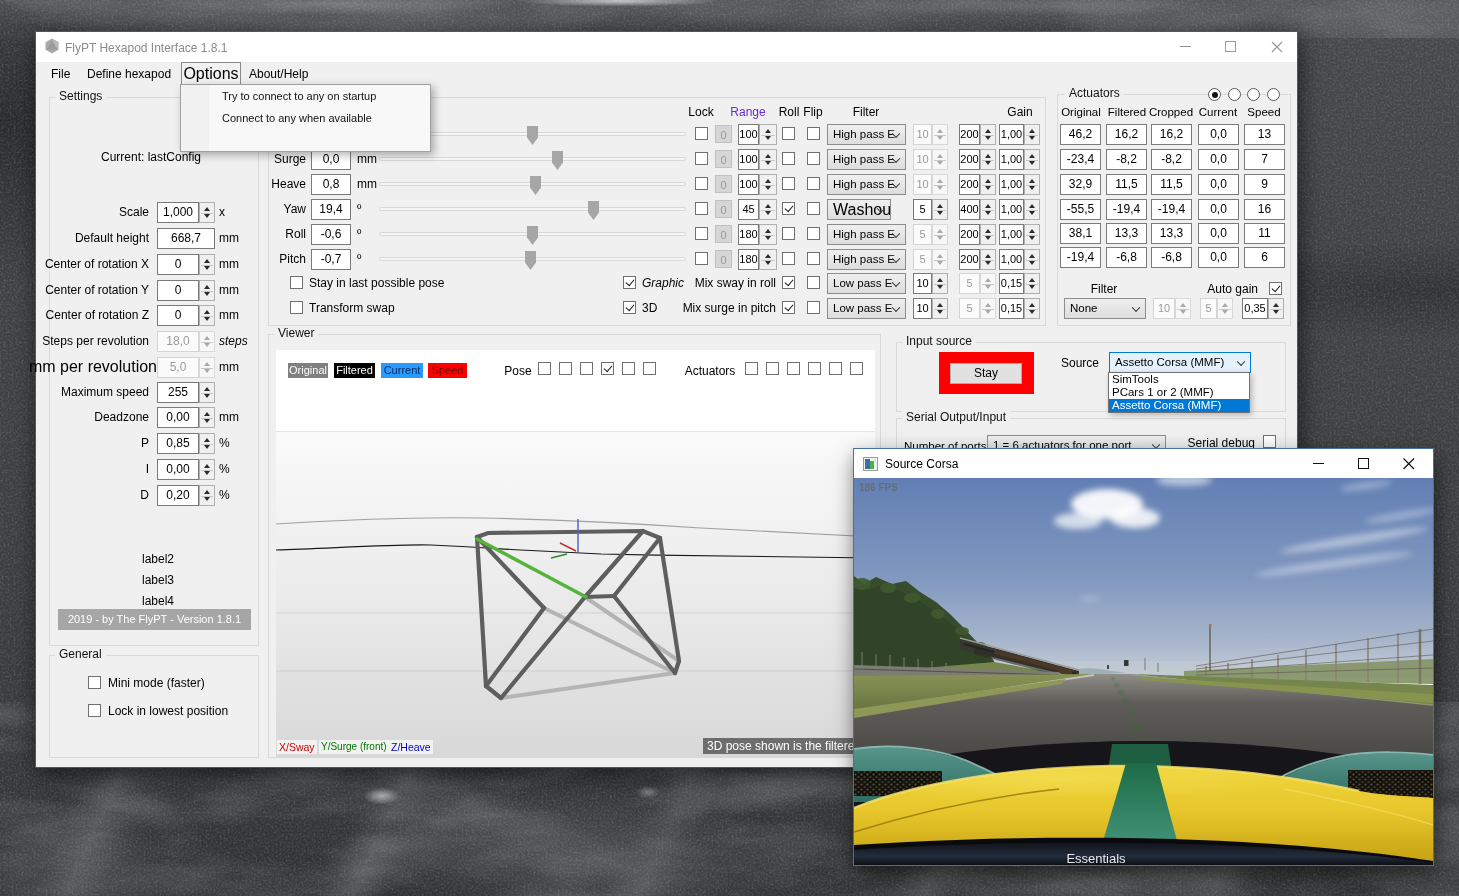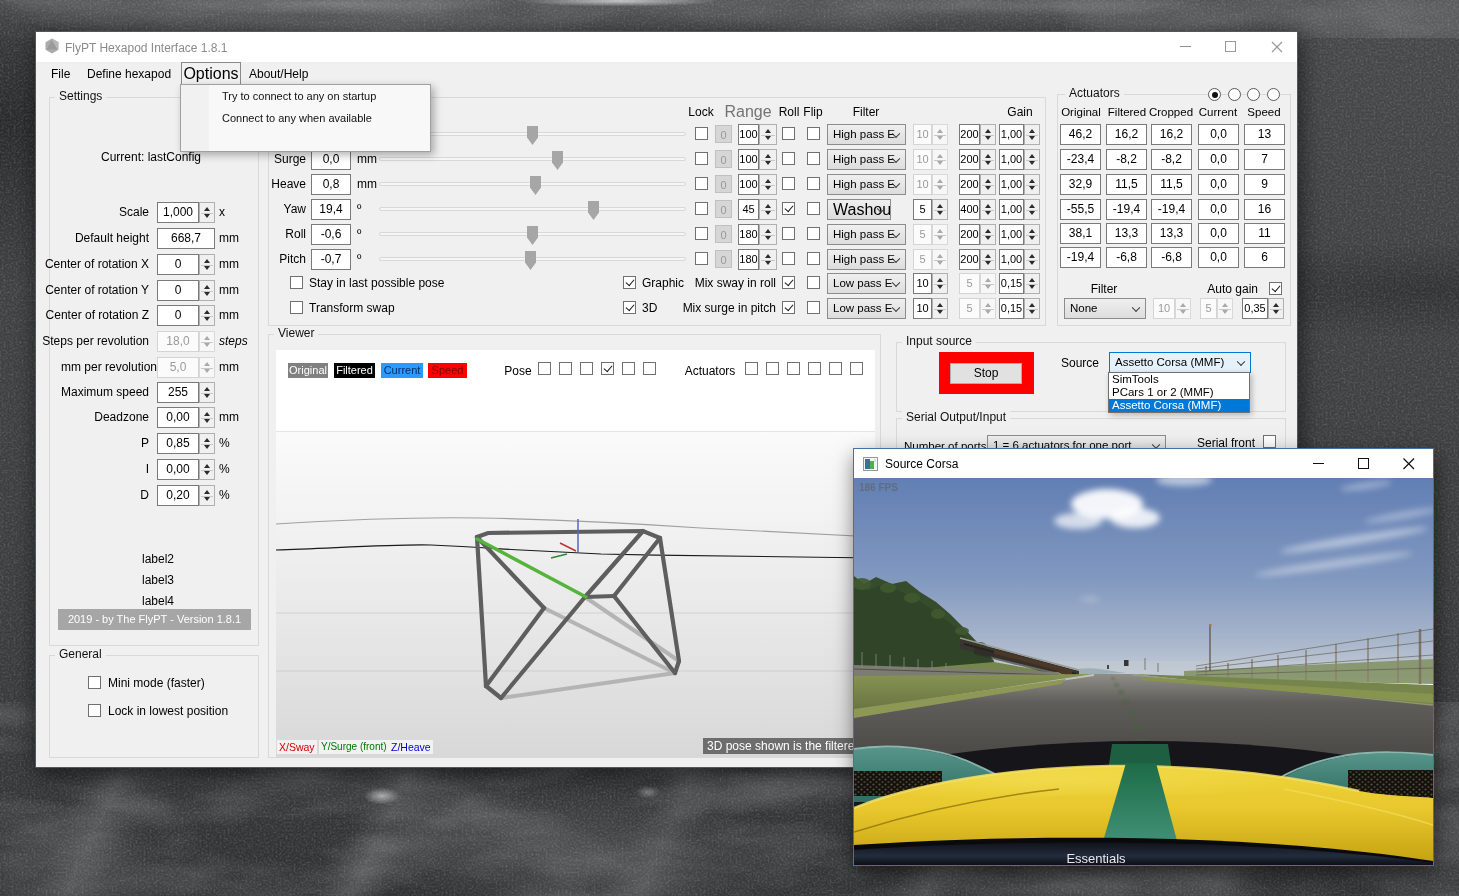--- a/index.html
+++ b/index.html
@@ -115,21 +115,21 @@
       <i class="da"></i>
     </div>
 <div class="lb" style="left:183px;top:276px;font-size:12px;color:#000;">mm</div>
 <div class="lb rt" style="right:1148px;top:302px;font-size:12px;color:#000">Steps per revolution</div>
 <div class="nbd" style="left:121px;top:299px;width:42px;height:21px;line-height:19px;font-size:12px">18,0</div>
 <div class="spd" style="left:163px;top:299px;width:16px;height:21px">
       <i class="uad"></i>
       <i class="dad"></i>
     </div>
 <div class="lb" style="left:183px;top:302px;font-size:12px;color:#000;font-style:italic;">steps</div>
-<div class="lb rt" style="right:1140px;top:328px;font-size:12px;color:#000">mm per revolution</div>
+<div class="lb rt" style="right:1140px;top:328px;font-size:16px;color:#000">mm per revolution</div>
 <div class="nbd" style="left:121px;top:325px;width:42px;height:21px;line-height:19px;font-size:12px">5,0</div>
 <div class="spd" style="left:163px;top:325px;width:16px;height:21px">
       <i class="uad"></i>
       <i class="dad"></i>
     </div>
 <div class="lb" style="left:183px;top:328px;font-size:12px;color:#000;">mm</div>
 <div class="lb rt" style="right:1148px;top:353px;font-size:12px;color:#000">Maximum speed</div>
 <div class="nb" style="left:121px;top:350px;width:42px;height:21px;line-height:19px;font-size:12px">255</div>
 <div class="sp" style="left:163px;top:350px;width:16px;height:21px">
       <i class="ua"></i>
@@ -170,21 +170,21 @@
 <div class="gb" style="left:13px;top:623px;width:210px;height:103px"></div>
 <div class="gbl" style="left:19px;top:615px">General</div>
 <div class="cb" style="left:52px;top:644px"></div>
 <div class="lb" style="left:72px;top:644px;font-size:12px;color:#000;">Mini mode (faster)</div>
 <div class="cb" style="left:52px;top:672px"></div>
 <div class="lb" style="left:72px;top:672px;font-size:12px;color:#000;">Lock in lowest position</div>
 <div class="gb" style="left:232px;top:65px;width:778px;height:229px"></div>
 <div class="gb" style="left:1021px;top:62px;width:234px;height:232px"></div>
 <div class="gbl" style="left:1029px;top:54px">Actuators</div>
 <div class="lb ct" style="left:565px;top:73px;width:200px;font-size:12px;color:#000">Lock</div>
-<div class="lb ct" style="left:612px;top:73px;width:200px;font-size:16px;color:#737373">Range</div>
+<div class="lb ct" style="left:612px;top:73px;width:200px;font-size:12px;color:#6d28d9">Range</div>
 <div class="lb ct" style="left:653px;top:73px;width:200px;font-size:12px;color:#000">Roll</div>
 <div class="lb ct" style="left:677px;top:73px;width:200px;font-size:12px;color:#000">Flip</div>
 <div class="lb ct" style="left:730px;top:73px;width:200px;font-size:12px;color:#000">Filter</div>
 <div class="lb ct" style="left:884px;top:73px;width:200px;font-size:12px;color:#000">Gain</div>
 <div class="lb rt" style="right:991px;top:95px;font-size:12px;color:#000">Sway</div>
 <div class="nb" style="left:275px;top:92px;width:40px;height:21px;line-height:19px;font-size:12px">0,0</div>
 <div class="lb" style="left:321px;top:95px;font-size:12px;color:#000;">mm</div>
 <div class="trk" style="left:343px;top:100px;width:307px"></div>
 <div class="th" style="left:491px;top:94px"></div>
 <div class="cb" style="left:659px;top:95px"></div>
@@ -356,21 +356,21 @@
 <div class="sp" style="left:944px;top:217px;width:16px;height:21px">
       <i class="ua"></i>
       <i class="da"></i>
     </div>
 <div class="nb" style="left:963px;top:217px;width:25px;height:21px;line-height:19px;font-size:11px">1,00</div>
 <div class="sp" style="left:988px;top:217px;width:16px;height:21px">
       <i class="ua"></i>
       <i class="da"></i>
     </div>
 <div class="cb ck" style="left:587px;top:244px"></div>
-<div class="lb" style="left:606px;top:244px;font-size:12px;color:#000;">Graphic</div>
+<div class="lb" style="left:606px;top:244px;font-size:12px;color:#000;font-style:italic;">Graphic</div>
 <div class="lb rt" style="right:521px;top:244px;font-size:12px;color:#000">Mix sway in roll</div>
 <div class="cb ck" style="left:746px;top:244px"></div>
 <div class="cb" style="left:771px;top:244px"></div>
 <div class="cmb" style="left:791px;top:241px;width:79px;height:21px;line-height:19px;font-size:11.5px">Low pass E<i class="chv"></i></div>
 <div class="nb" style="left:877px;top:241px;width:19px;height:21px;line-height:19px;font-size:11px">10</div>
 <div class="sp" style="left:896px;top:241px;width:16px;height:21px">
       <i class="ua"></i>
       <i class="da"></i>
     </div>
 <div class="nbd" style="left:923px;top:241px;width:21px;height:21px;line-height:19px;font-size:11px">5</div>
@@ -525,28 +525,28 @@
 <line x1="284" y1="112" x2="300" y2="120" stroke="#c03030" stroke-width="1.5"></line>
 <line x1="275" y1="127" x2="291" y2="123" stroke="#2d8a2d" stroke-width="1.5"></line>
 </svg>
 <div class="lb" style="left:241px;top:708px;height:14px;line-height:14px;background:#f2f2f2;padding:0 2px;color:#c00;font-size:10.5px">X/Sway</div>
 <div class="lb" style="left:283px;top:708px;height:14px;line-height:14px;background:#f2f2f2;padding:0 2px;color:#070;font-size:10px">Y/Surge (front)</div>
 <div class="lb" style="left:353px;top:708px;height:14px;line-height:14px;background:#f2f2f2;padding:0 2px;color:#00c;font-size:10.5px">Z/Heave</div>
 <div class="lb" style="left:667px;top:706px;height:16px;line-height:16px;background:#6d6d6d;padding:0 4px;color:#fff;font-size:12px">3D pose shown is the filtered po</div>
 <div class="gb" style="left:860px;top:310px;width:390px;height:70px"></div>
 <div class="gbl" style="left:866px;top:302px">Input source</div>
 <div style="position:absolute;left:903px;top:320px;width:95px;height:42px;background:#fd0000"></div>
-<div class="lb ct" style="left:914px;top:331px;width:72px;height:21px;line-height:19px;background:#e1e1e1;border:1px solid #adadad;font-size:12px">Stop</div>
+<div class="lb ct" style="left:914px;top:331px;width:72px;height:21px;line-height:19px;background:#e1e1e1;border:1px solid #adadad;font-size:12px">Stay</div>
 <div class="lb rt" style="right:198px;top:324px;font-size:12px;color:#000">Source</div>
 <div class="cmb" style="left:1073px;top:320px;width:142px;height:21px;line-height:19px;font-size:12px;border:1px solid #0078d7;background:#e5f1fb;font-size:11.5px!important">Assetto Corsa (MMF)<i class="chv"></i></div>
 <div class="gb" style="left:860px;top:386px;width:390px;height:42px"></div>
 <div class="gbl" style="left:866px;top:378px">Serial Output/Input</div>
 <div class="lb" style="left:868px;top:407px;font-size:11.5px;color:#000;">Number of ports</div>
 <div class="cmb" style="left:951px;top:403px;width:179px;height:21px;line-height:19px;font-size:11.5px">1 = 6 actuators for one port<i class="chv"></i></div>
-<div class="lb rt" style="right:42px;top:404px;font-size:12px;color:#000">Serial front</div>
+<div class="lb rt" style="right:42px;top:404px;font-size:12px;color:#000">Serial debug</div>
 <div class="cb" style="left:1227px;top:403px"></div>
 </div>
 <div style="position:absolute;left:180px;top:84px;width:251px;height:68px;background:#f8f8f8;border:1px solid #a0a0a0;box-shadow:3px 3px 8px rgba(0,0,0,.3)">
 <div style="position:absolute;left:0;top:0;width:28px;height:66px;background:#f1f1f1"></div>
 <div class="mpi">Try to connect to any on startup</div>
 <div class="mpi">Connect to any when available</div>
 </div>
 <div style="position:absolute;left:1108px;top:372px;width:142px;height:41px;background:#fff;border:1px solid #707070;font-size:11.5px;box-shadow:2px 2px 6px rgba(0,0,0,.25)">
 <div style="height:13px;line-height:13px;padding-left:3px">SimTools</div>
 <div style="height:13px;line-height:13px;padding-left:3px">PCars 1 or 2 (MMF)</div>

